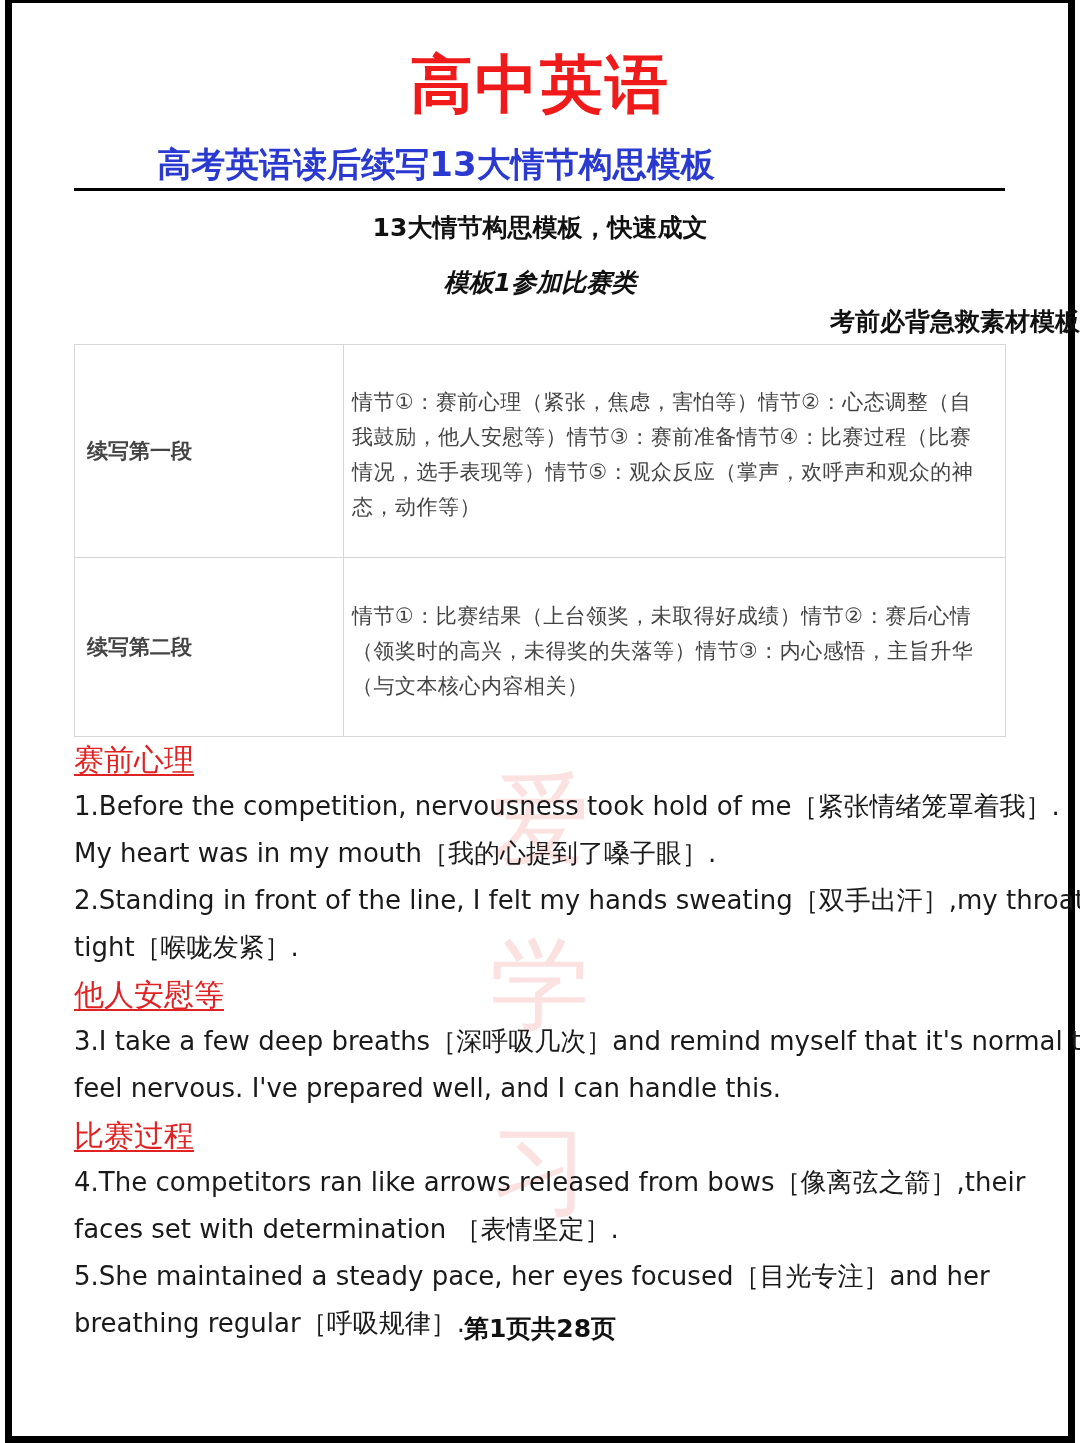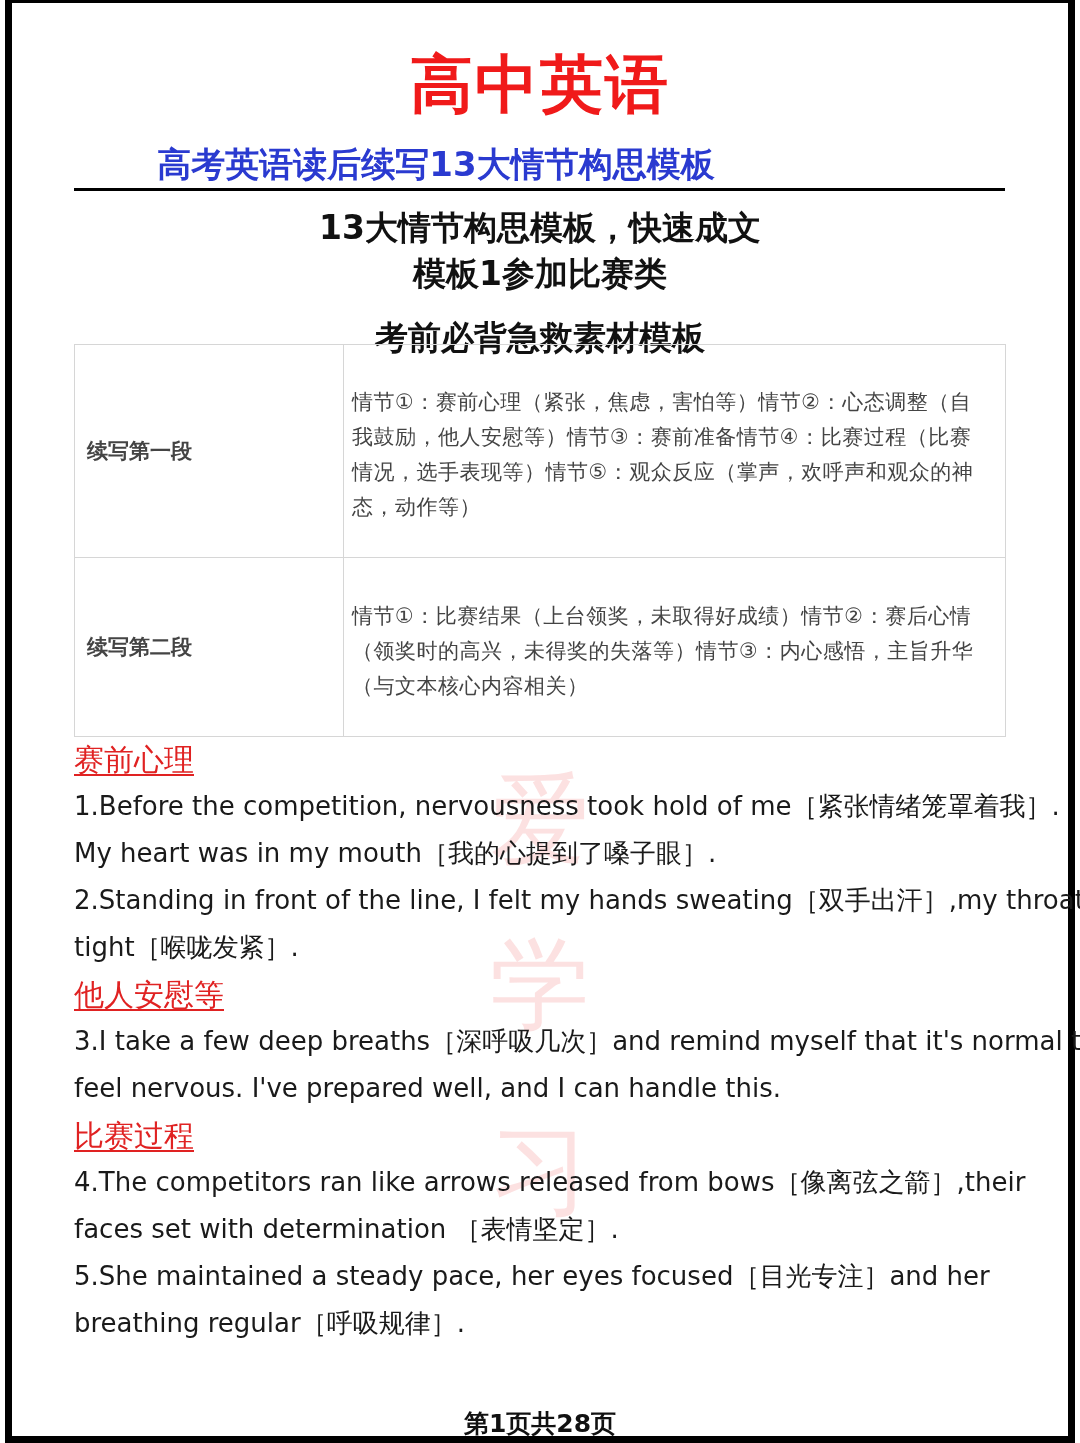--- a/index.html
+++ b/index.html
@@ -19,21 +19,21 @@
   }
   .subtitle {
     position: absolute; left: 0; width: 872px; top: 142px; text-align: center;
     font-size: 34px; font-weight: bold; color: #2a3ad0; line-height: 44px;
   }
   .rule {
     position: absolute; left: 74px; top: 188px; width: 931px; height: 3px; background: #000;
   }
   .heading {
     position: absolute; left: 0; width: 1080px; text-align: center;
-    font-size: 33px; font-weight: bold; color: #111; line-height: 32px;
+    font-size: 25px; font-weight: bold; color: #111; line-height: 32px;
   }
   table.plot {
     position: absolute; left: 74px; top: 344px; width: 932px; border-collapse: collapse;
     color: #444; font-size: 21px;
   }
   table.plot td { border: 1.5px solid #d6d6d6; vertical-align: middle; }
   table.plot td.label { width: 255px; padding-left: 12px; height: 210px; font-weight: bold; }
   table.plot tr.r2 td.label { height: 176px; }
   table.plot td.desc { padding: 8px 14px 0 8px; line-height: 35px; letter-spacing: 0.5px; }
   .body-text {
@@ -43,36 +43,36 @@
   .sec {
     color: #e02222; text-decoration: underline; text-decoration-thickness: 2px;
     text-underline-offset: 4px; font-size: 30px; display: block; line-height: 47px;
   }
   .line { display: block; white-space: nowrap; }
   .watermark {
     position: absolute; left: 490px; font-size: 100px; color: rgba(240, 120, 120, 0.22);
     font-family: "DejaVu Serif", serif; line-height: 100px; pointer-events: none;
   }
   .footer {
-    position: absolute; left: 0; width: 1080px; top: 1407px; text-align: center;
+    position: absolute; left: 0; width: 1080px; top: 1312px; text-align: center;
     font-size: 25px; font-weight: bold; color: #111;
   }
 </style>
 </head>
 <body>
 
 <div class="frame"></div>
 
 <div class="title">高中英语</div>
 <div class="subtitle">高考英语读后续写13大情节构思模板</div>
 <div class="rule"></div>
 
 <div class="heading" style="top:212px;">13大情节构思模板，快速成文</div>
-<div class="heading" style="top:258px;">模板1参加比赛类</div>
-<div class="heading" style="top:322px;">考前必背急救素材模板</div>
+<div class="heading" style="top:267px;font-style:italic;">模板1参加比赛类</div>
+<div class="heading" style="top:306px;text-align:right;">考前必背急救素材模板</div>
 
 <table class="plot">
   <tbody>
       <tr class="r1">
     <td class="label">续写第一段</td>
     <td class="desc">情节①：赛前心理（紧张，焦虑，害怕等）情节②：心态调整（自我鼓励，他人安慰等）情节③：赛前准备情节④：比赛过程（比赛情况，选手表现等）情节⑤：观众反应（掌声，欢呼声和观众的神态，动作等）</td>
   </tr>
   <tr class="r2">
     <td class="label">续写第二段</td>
     <td class="desc">情节①：比赛结果（上台领奖，未取得好成绩）情节②：赛后心情（领奖时的高兴，未得奖的失落等）情节③：内心感悟，主旨升华（与文本核心内容相关）</td>

